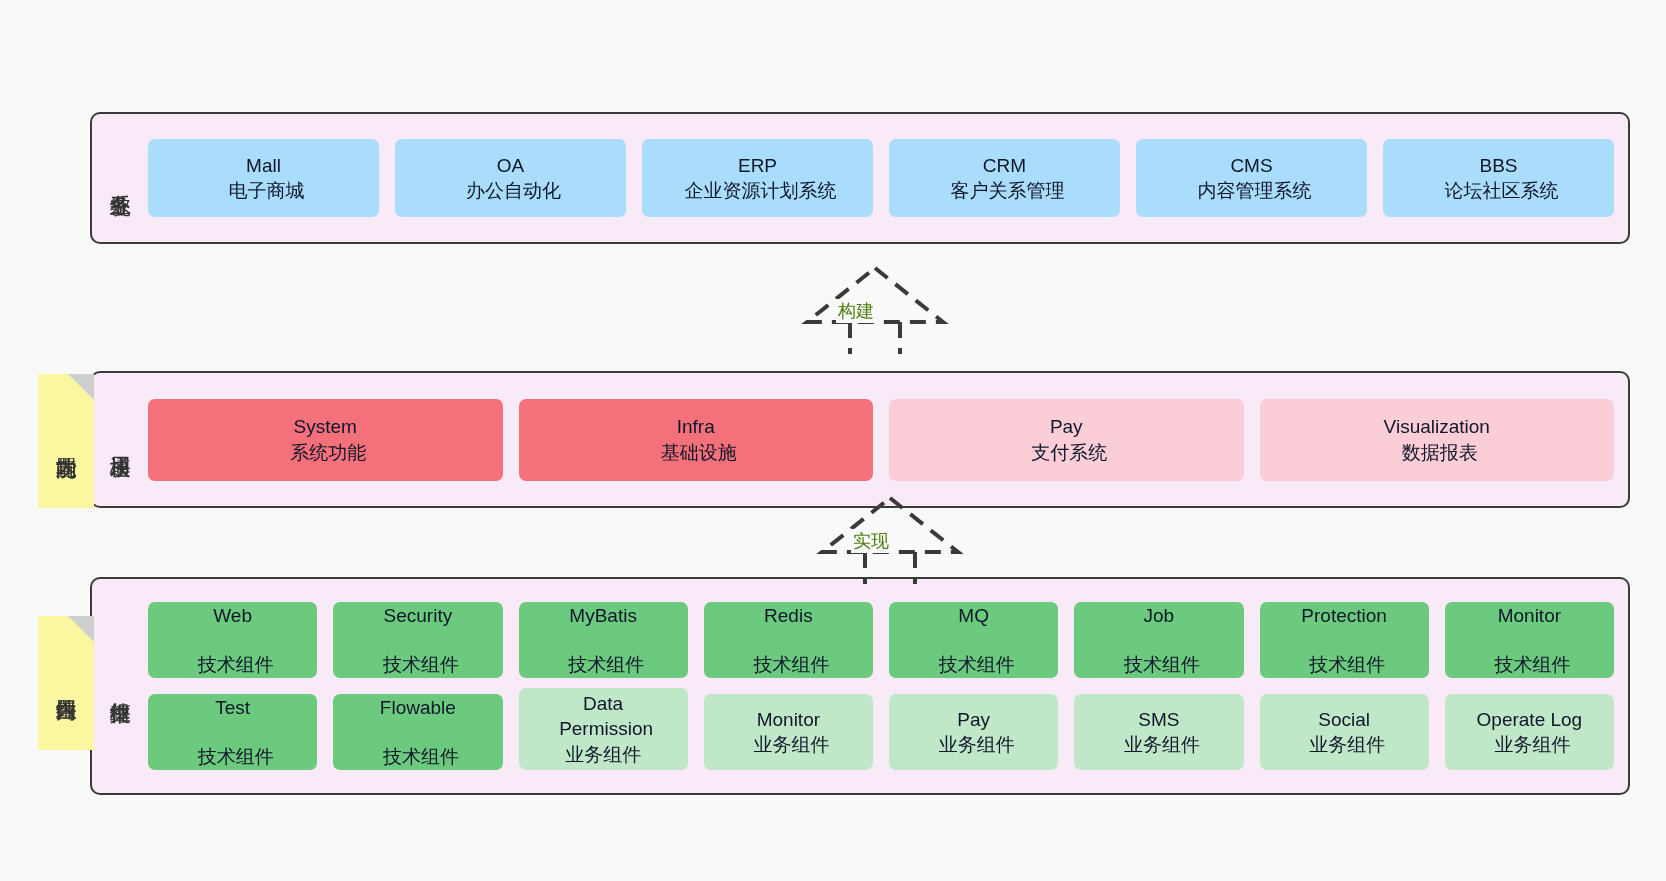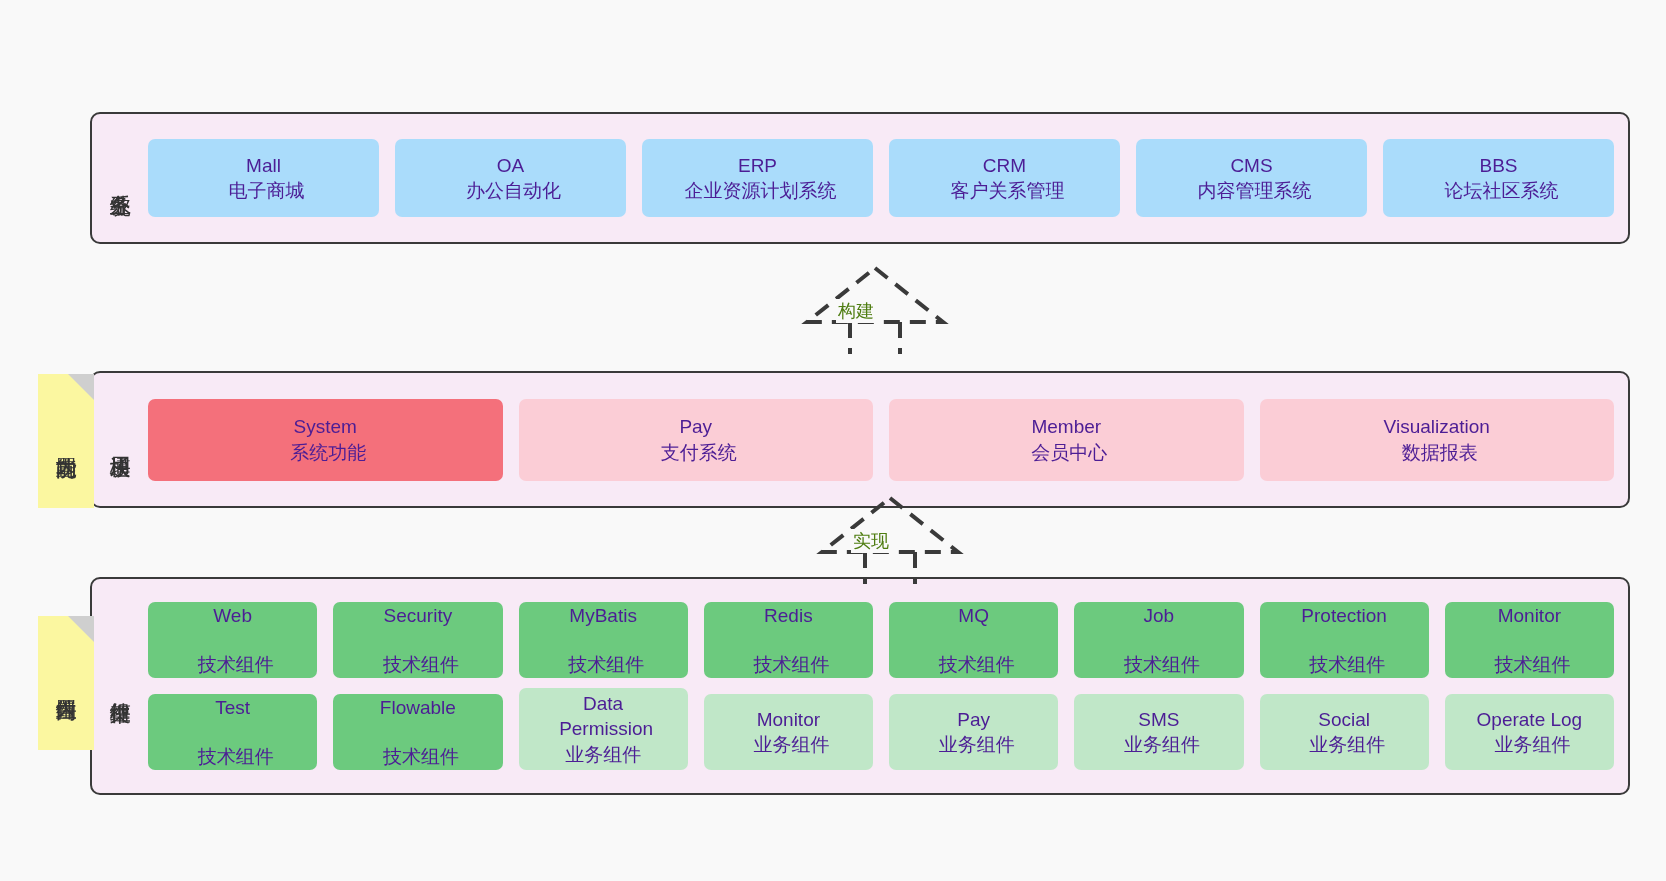--- a/index.html
+++ b/index.html
@@ -64,21 +64,21 @@
   .card {
     flex: 1 1 0;
     border-radius: 7px;
     display: flex;
     flex-direction: column;
     align-items: center;
     justify-content: center;
     text-align: center;
     font-size: 19px;
     line-height: 1.32;
-    color: #4c1d95;
+    color: #0f172a;
     box-sizing: border-box;
     padding: 6px 4px;
   }
   .card .l1 { display: block; }
   .card .l2 { display: block; margin-left: 6px; }
   .card .l3 { display: block; }
 
   .h-biz   { height: 78px; }
   .h-mod   { height: 82px; }
   .h-comp  { height: 76px; }
@@ -180,27 +180,27 @@
   </div>
 
   <div class="layer" id="layer-modules" style="left:90px; top:371px; width:1540px; height:137px;">
     <div class="layer-title">通用模块</div>
     <div class="layer-body">
       <div class="row">
         <div class="card h-mod c-red">
           <span class="l1">System</span>
           <span class="l2">系统功能</span>
         </div>
+        <div class="card h-mod c-red">
+          <span class="l1">Infra</span>
+          <span class="l2">基础设施</span>
+        </div>
         <div class="card h-mod c-pink">
           <span class="l1">Pay</span>
           <span class="l2">支付系统</span>
-        </div>
-        <div class="card h-mod c-pink">
-          <span class="l1">Member</span>
-          <span class="l2">会员中心</span>
         </div>
         <div class="card h-mod c-pink">
           <span class="l1">Visualization</span>
           <span class="l2">数据报表</span>
         </div>
       </div>
     </div>
   </div>
 
   <div class="arrow" style="left:810px; top:492px; width:160px; height:92px;">

